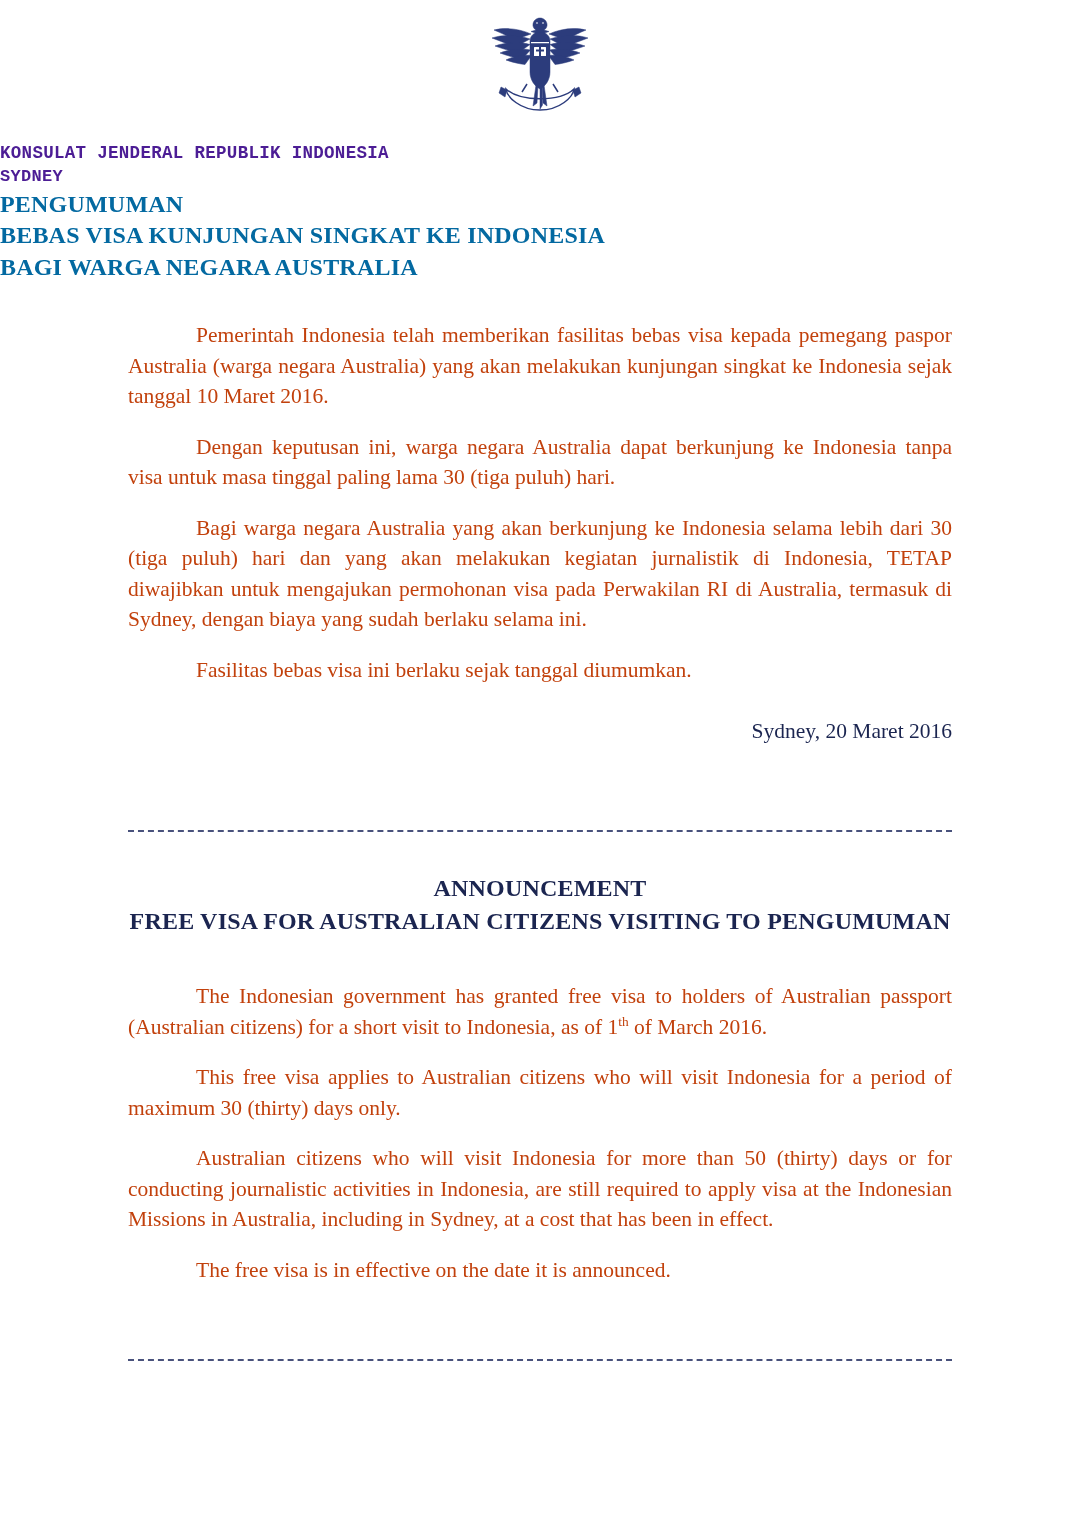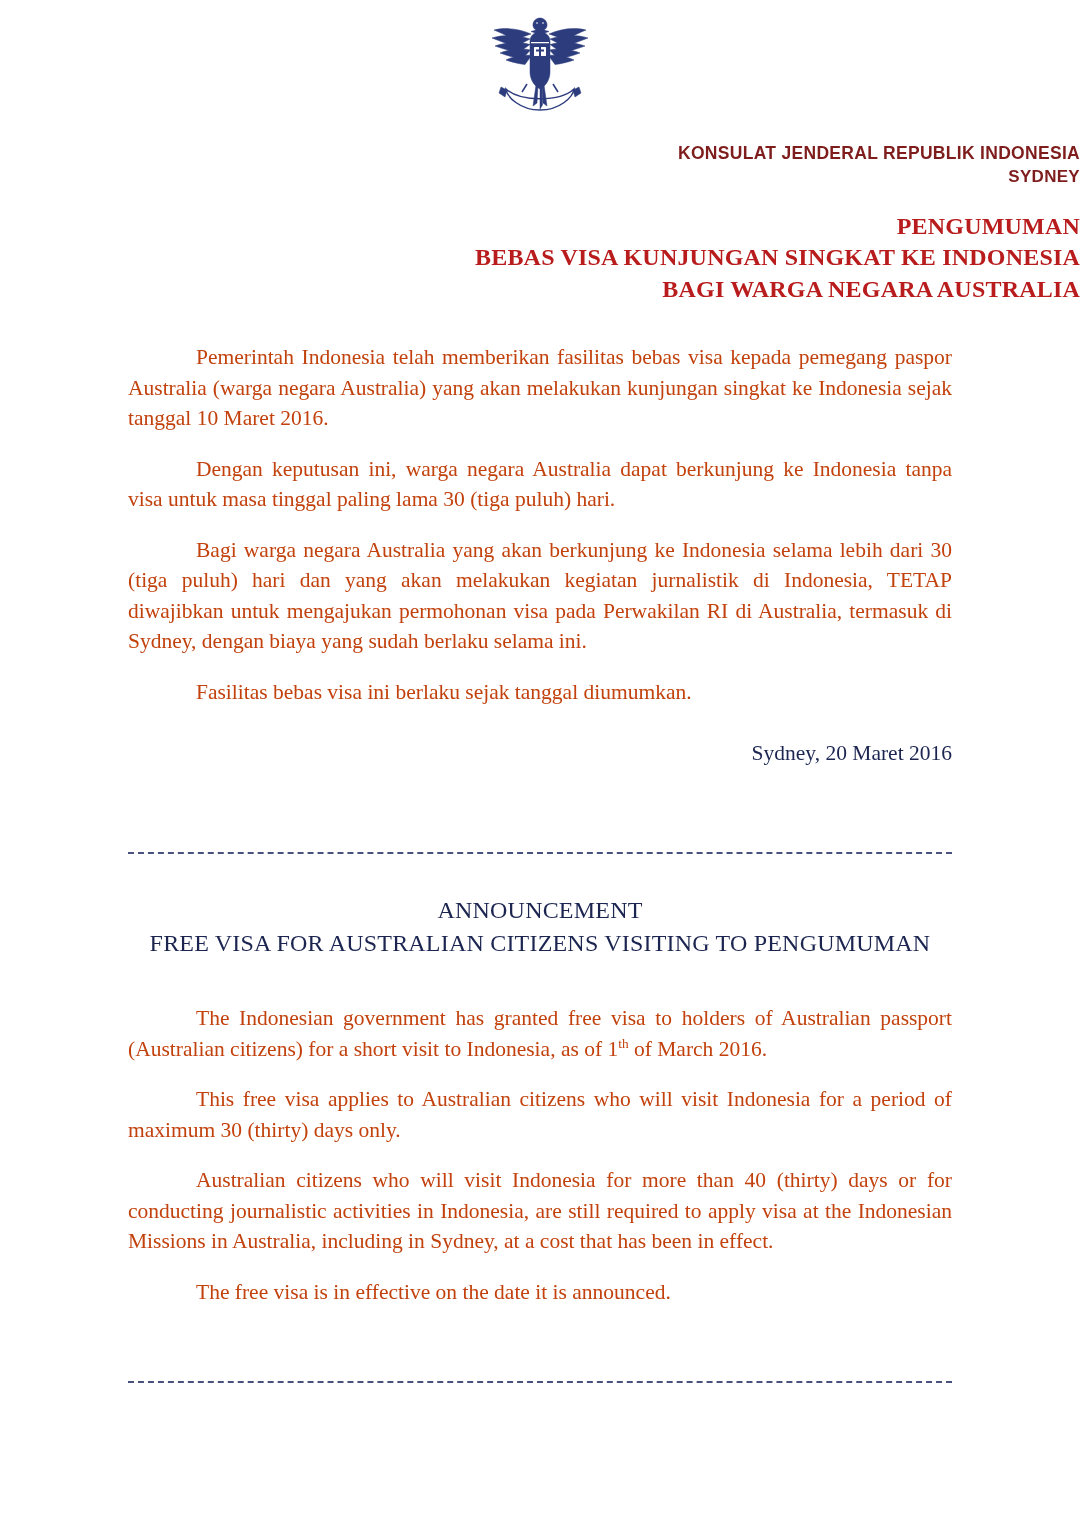--- a/index.html
+++ b/index.html
@@ -30,34 +30,33 @@
     padding-top: 14px;
   }
   .emblem {
     width: 130px;
     height: 118px;
     display: block;
   }
 
   
   .org-header {
-    text-align: right;
-    font-family: Liberation Sans, sans-serif;
+    text-align: left;
+    font-family: Liberation Mono, monospace;
     font-weight: bold;
-    color: #7f1d1d;
+    color: #4c1d95;
     letter-spacing: 0.3px;
     margin-top: 10px;
   }
   .org-line1 { font-size: 17.5px; line-height: 1.35; }
   .org-line2 { font-size: 17px; line-height: 1.35; }
 
   .title-block {
-    text-align: right;
-    margin-top: 22px;
-    color: #b91c1c;
+    text-align: left;
+    color: #0369a1;
   }
   .title-block .t {
     font-family: "Liberation Serif", serif;
     font-weight: bold;
     font-size: 24px;
     line-height: 1.33;
     letter-spacing: 0.2px;
   }
 
   
@@ -89,21 +88,21 @@
   }
   .divider-1 { margin-top: 86px; }
   .divider-2 { margin-top: 74px; }
 
   .en-title {
     text-align: center;
     margin-top: 40px;
     color: #1b2550;
   }
   .en-title .t {
-    font-weight: normal;
+    font-weight: bold;
     font-size: 24px;
     line-height: 1.35;
     letter-spacing: 0.2px;
   }
   sup { font-size: 0.62em; vertical-align: super; }
 
   .spacer-top-en { height: 44px; }
   .spacer-first { height: 36px; }
 </style>
 </head>
@@ -183,19 +182,19 @@
   <div class="en-title">
     <div class="t">ANNOUNCEMENT</div>
     <div class="t">FREE VISA FOR AUSTRALIAN CITIZENS VISITING TO PENGUMUMAN</div>
   </div>
 
   <div class="spacer-top-en"></div>
 
   <div class="body-section">
     <p class="para"><span>The Indonesian government has granted free visa to holders of Australian passport (Australian citizens) for a short visit to Indonesia, as of 1</span><sup>th</sup><span> of March 2016.</span></p>
     <p class="para">This free visa applies to Australian citizens who will visit Indonesia for a period of maximum 30 (thirty) days only.</p>
-    <p class="para">Australian citizens who will visit Indonesia for more than 40 (thirty) days or for conducting journalistic activities in Indonesia, are still required to apply visa at the Indonesian Missions in Australia, including in Sydney, at a cost that has been in effect.</p>
+    <p class="para">Australian citizens who will visit Indonesia for more than 50 (thirty) days or for conducting journalistic activities in Indonesia, are still required to apply visa at the Indonesian Missions in Australia, including in Sydney, at a cost that has been in effect.</p>
     <p class="para last">The free visa is in effective on the date it is announced.</p>
   </div>
 
   <div class="divider divider-2"></div>
 
 </div>
 
 </body></html>

